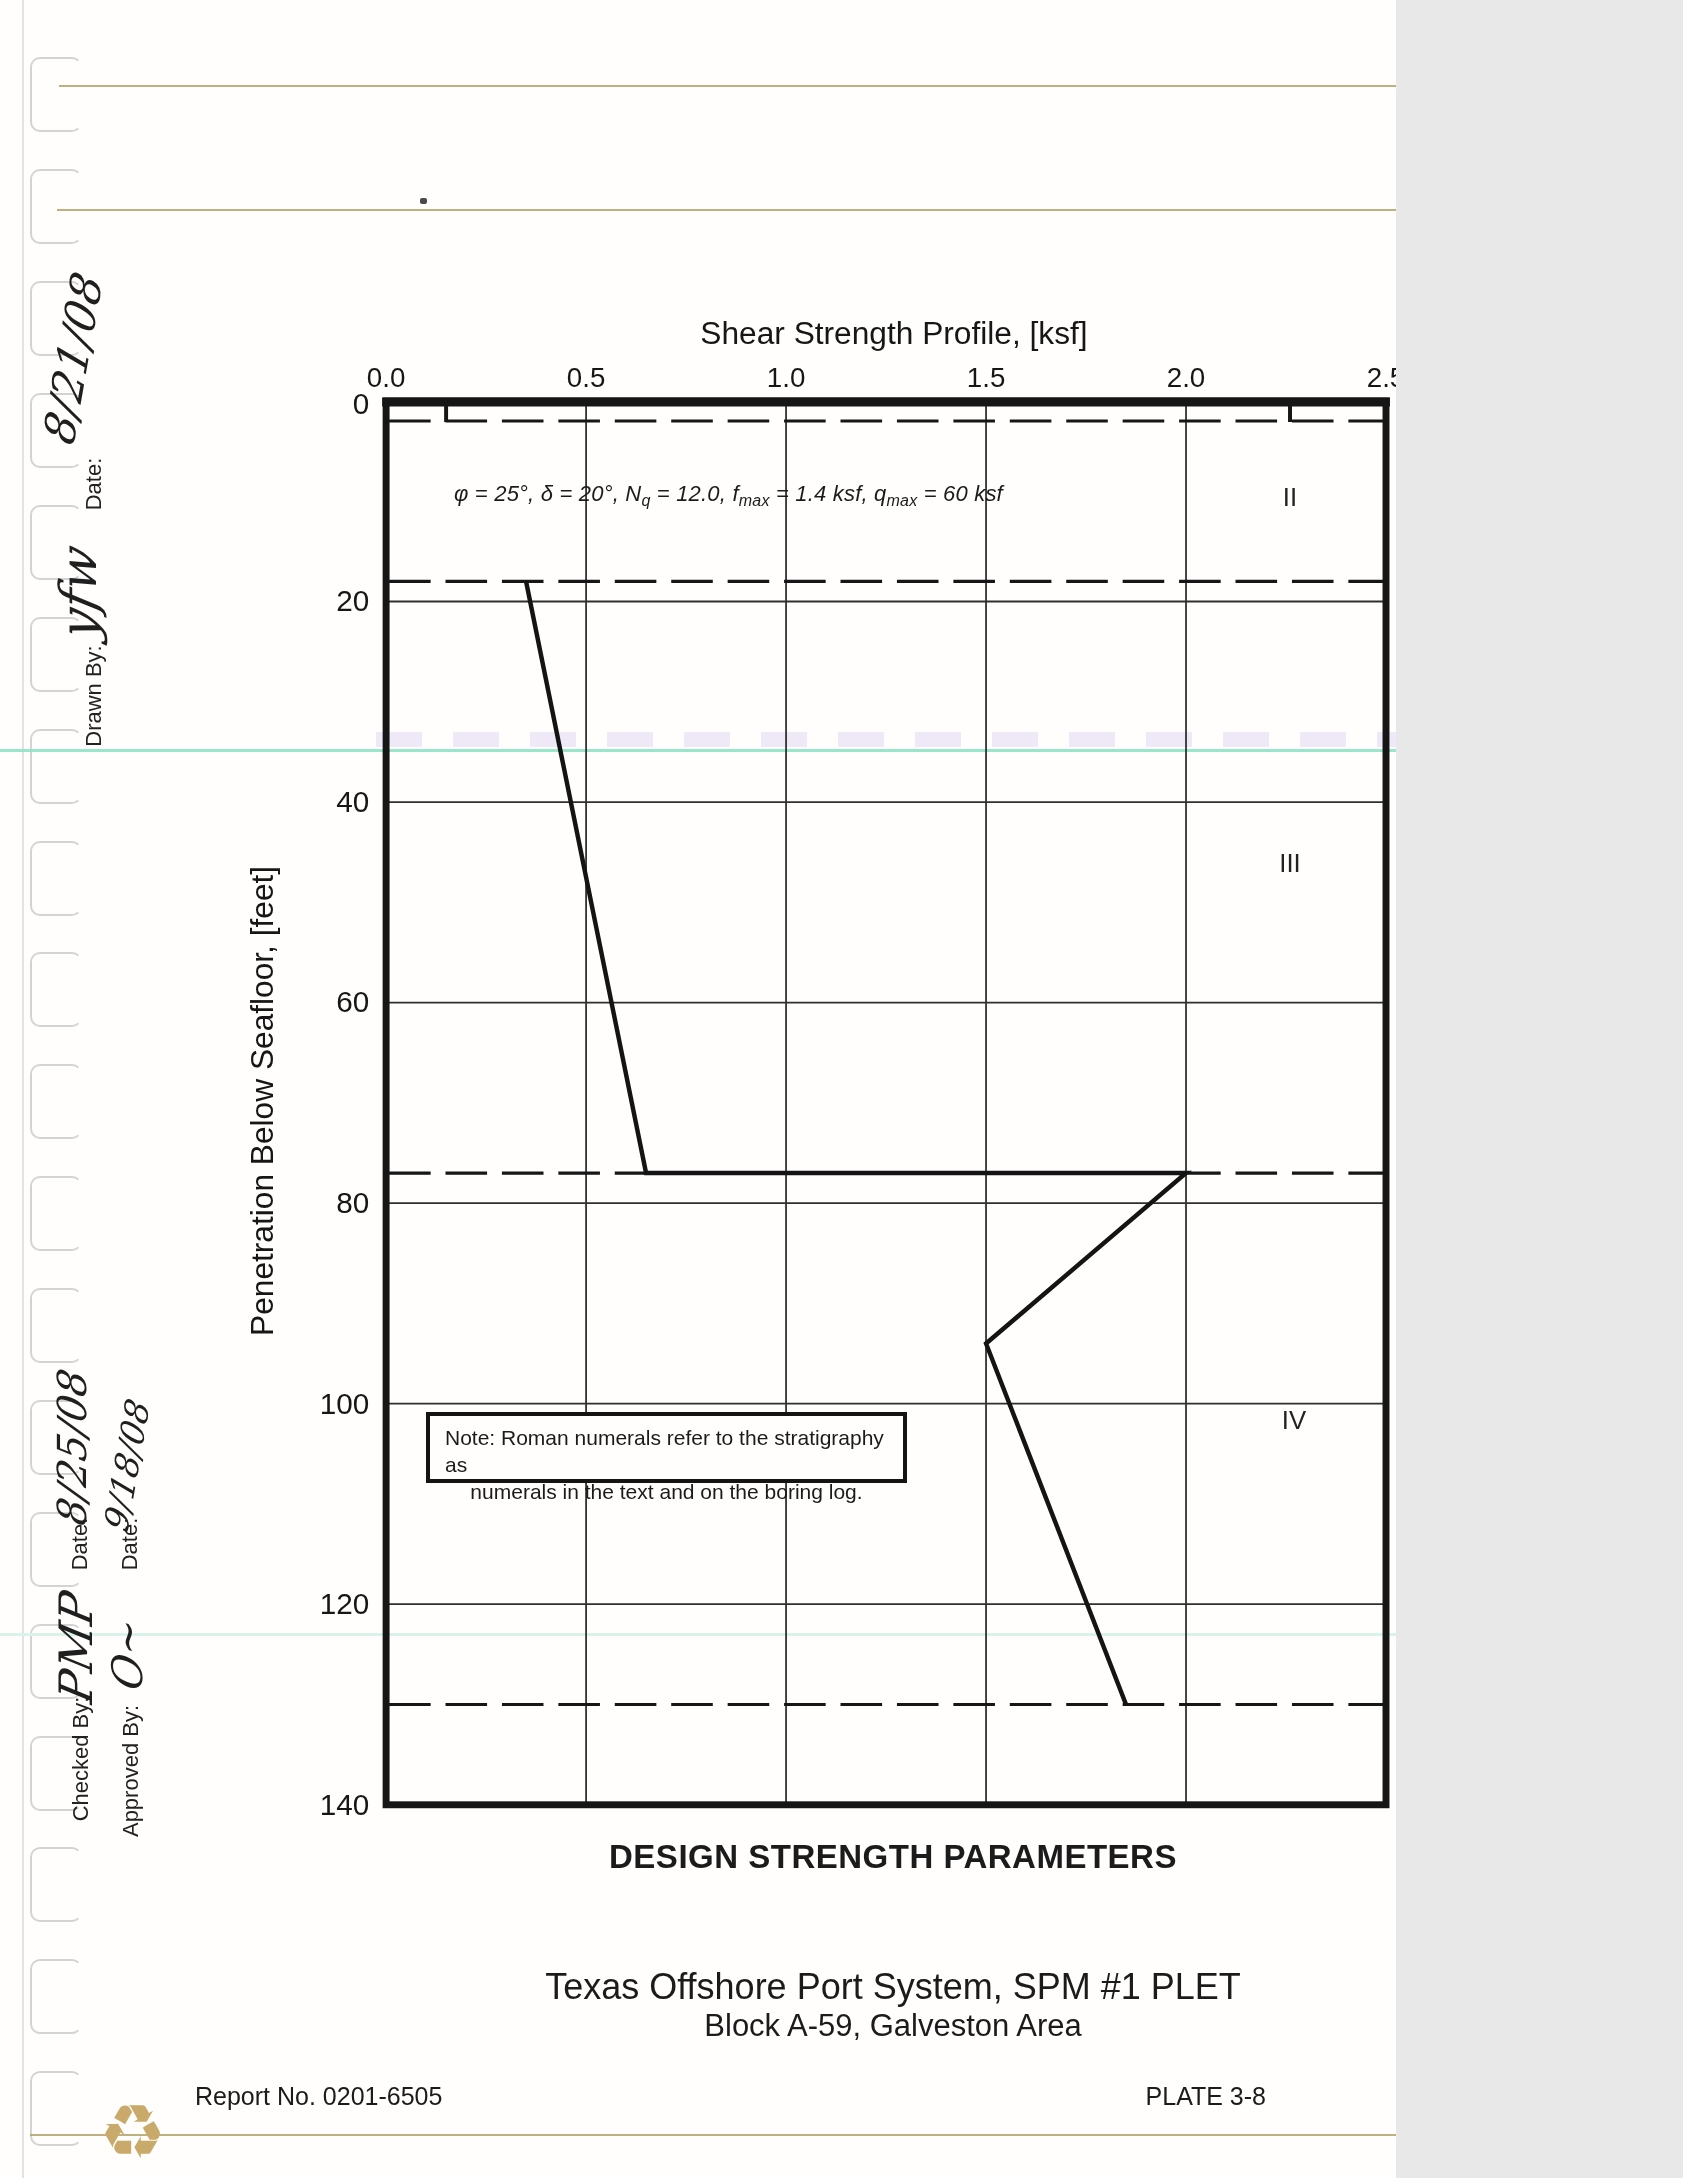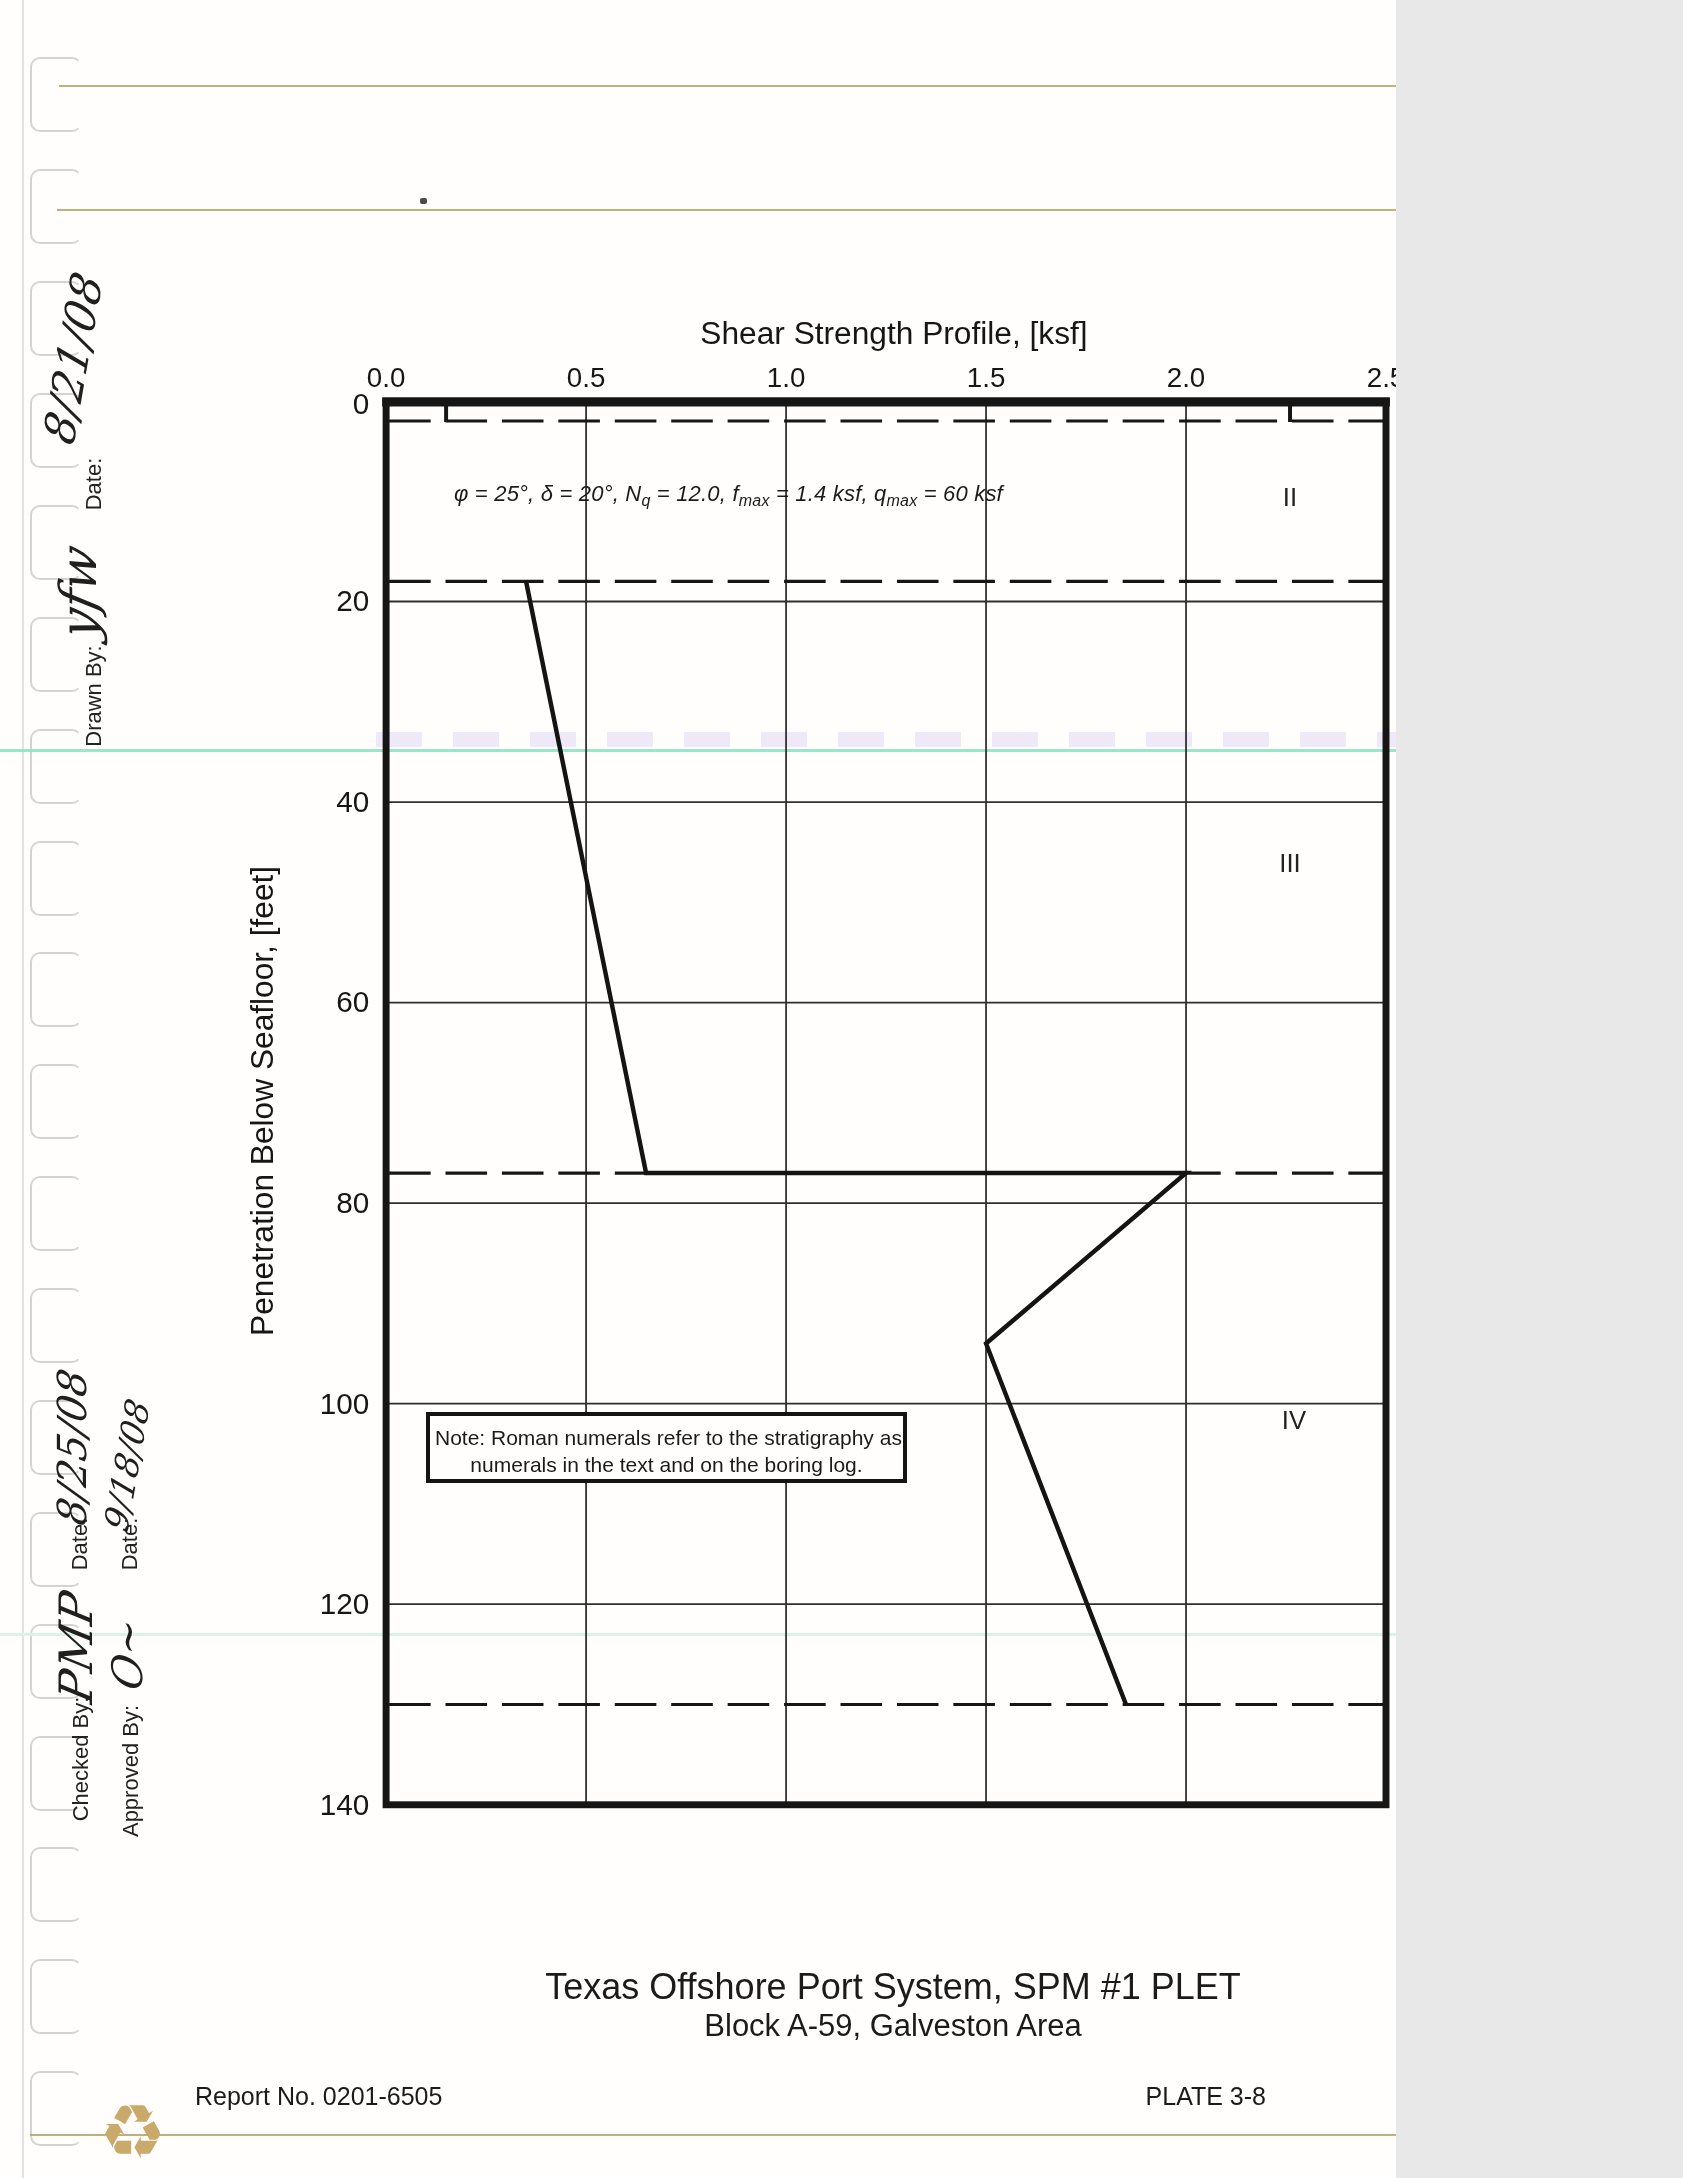--- a/index.html
+++ b/index.html
@@ -31,21 +31,21 @@
   .hand{font-family:"DejaVu Serif",serif;font-style:italic;color:#1f1f1f;}
   .hand.r80{transform:translate(-50%,-50%) rotate(-80deg) skewX(-10deg);}
   .hand.r90{transform:translate(-50%,-50%) rotate(-90deg) skewX(-12deg);}
 
   
   #chart-svg{left:0;top:0;}
   #phi-annotation{left:454px;top:481px;font-size:22px;letter-spacing:0.2px;font-style:italic;}
   #phi-annotation sub{font-size:16px;}
   .note-box{left:426px;top:1412px;width:481px;height:71px;border:4px solid #141414;background:#fffefc;
             font-size:21px;line-height:27px;box-sizing:border-box;padding-top:8px;}
-  .note-l1{padding-left:5px;}
+  .note-l1{padding-left:15px;}
   .note-l2{text-align:center;}
 
   
   .center-block{left:200px;width:1386px;text-align:center;}
   .t-main{top:1838px;font-size:33px;font-weight:bold;letter-spacing:0.5px;}
   .t-sub1{top:1966px;font-size:36px;}
   .t-sub2{top:2008px;font-size:31px;}
   .foot{font-size:25px;top:2082px;}
   .foot-left{left:195px;}
   .foot-right{right:130px;}
@@ -171,20 +171,21 @@
       <text x="1307.08" y="1443.1785714285713" font-family="Liberation Sans, sans-serif" font-size="26" fill="#222" text-anchor="middle">IV</text>
     </svg>
 
   <div class="abs" id="phi-annotation"><span>φ = 25°, δ = 20°, N</span><sub>q</sub><span> = 12.0, f</span><sub>max</sub><span> = 1.4 ksf, q</span><sub>max</sub><span> = 60 ksf</span></div>
 
   <div class="abs note-box">
     <div class="note-l1">Note:  Roman numerals refer to the stratigraphy as</div>
     <div class="note-l2">numerals in the text and on the boring log.</div>
   </div>
 
+  <div class="abs center-block t-main">DESIGN STRENGTH PARAMETERS</div>
   <div class="abs center-block t-sub1">Texas Offshore Port System, SPM #1 PLET</div>
   <div class="abs center-block t-sub2">Block A-59, Galveston Area</div>
   <div class="abs foot foot-left">Report No. 0201-6505</div>
   <div class="abs foot foot-right">PLATE 3-8</div>
   <div class="abs recycle">♻</div>
 
 </div>
 
 
 </body></html>

